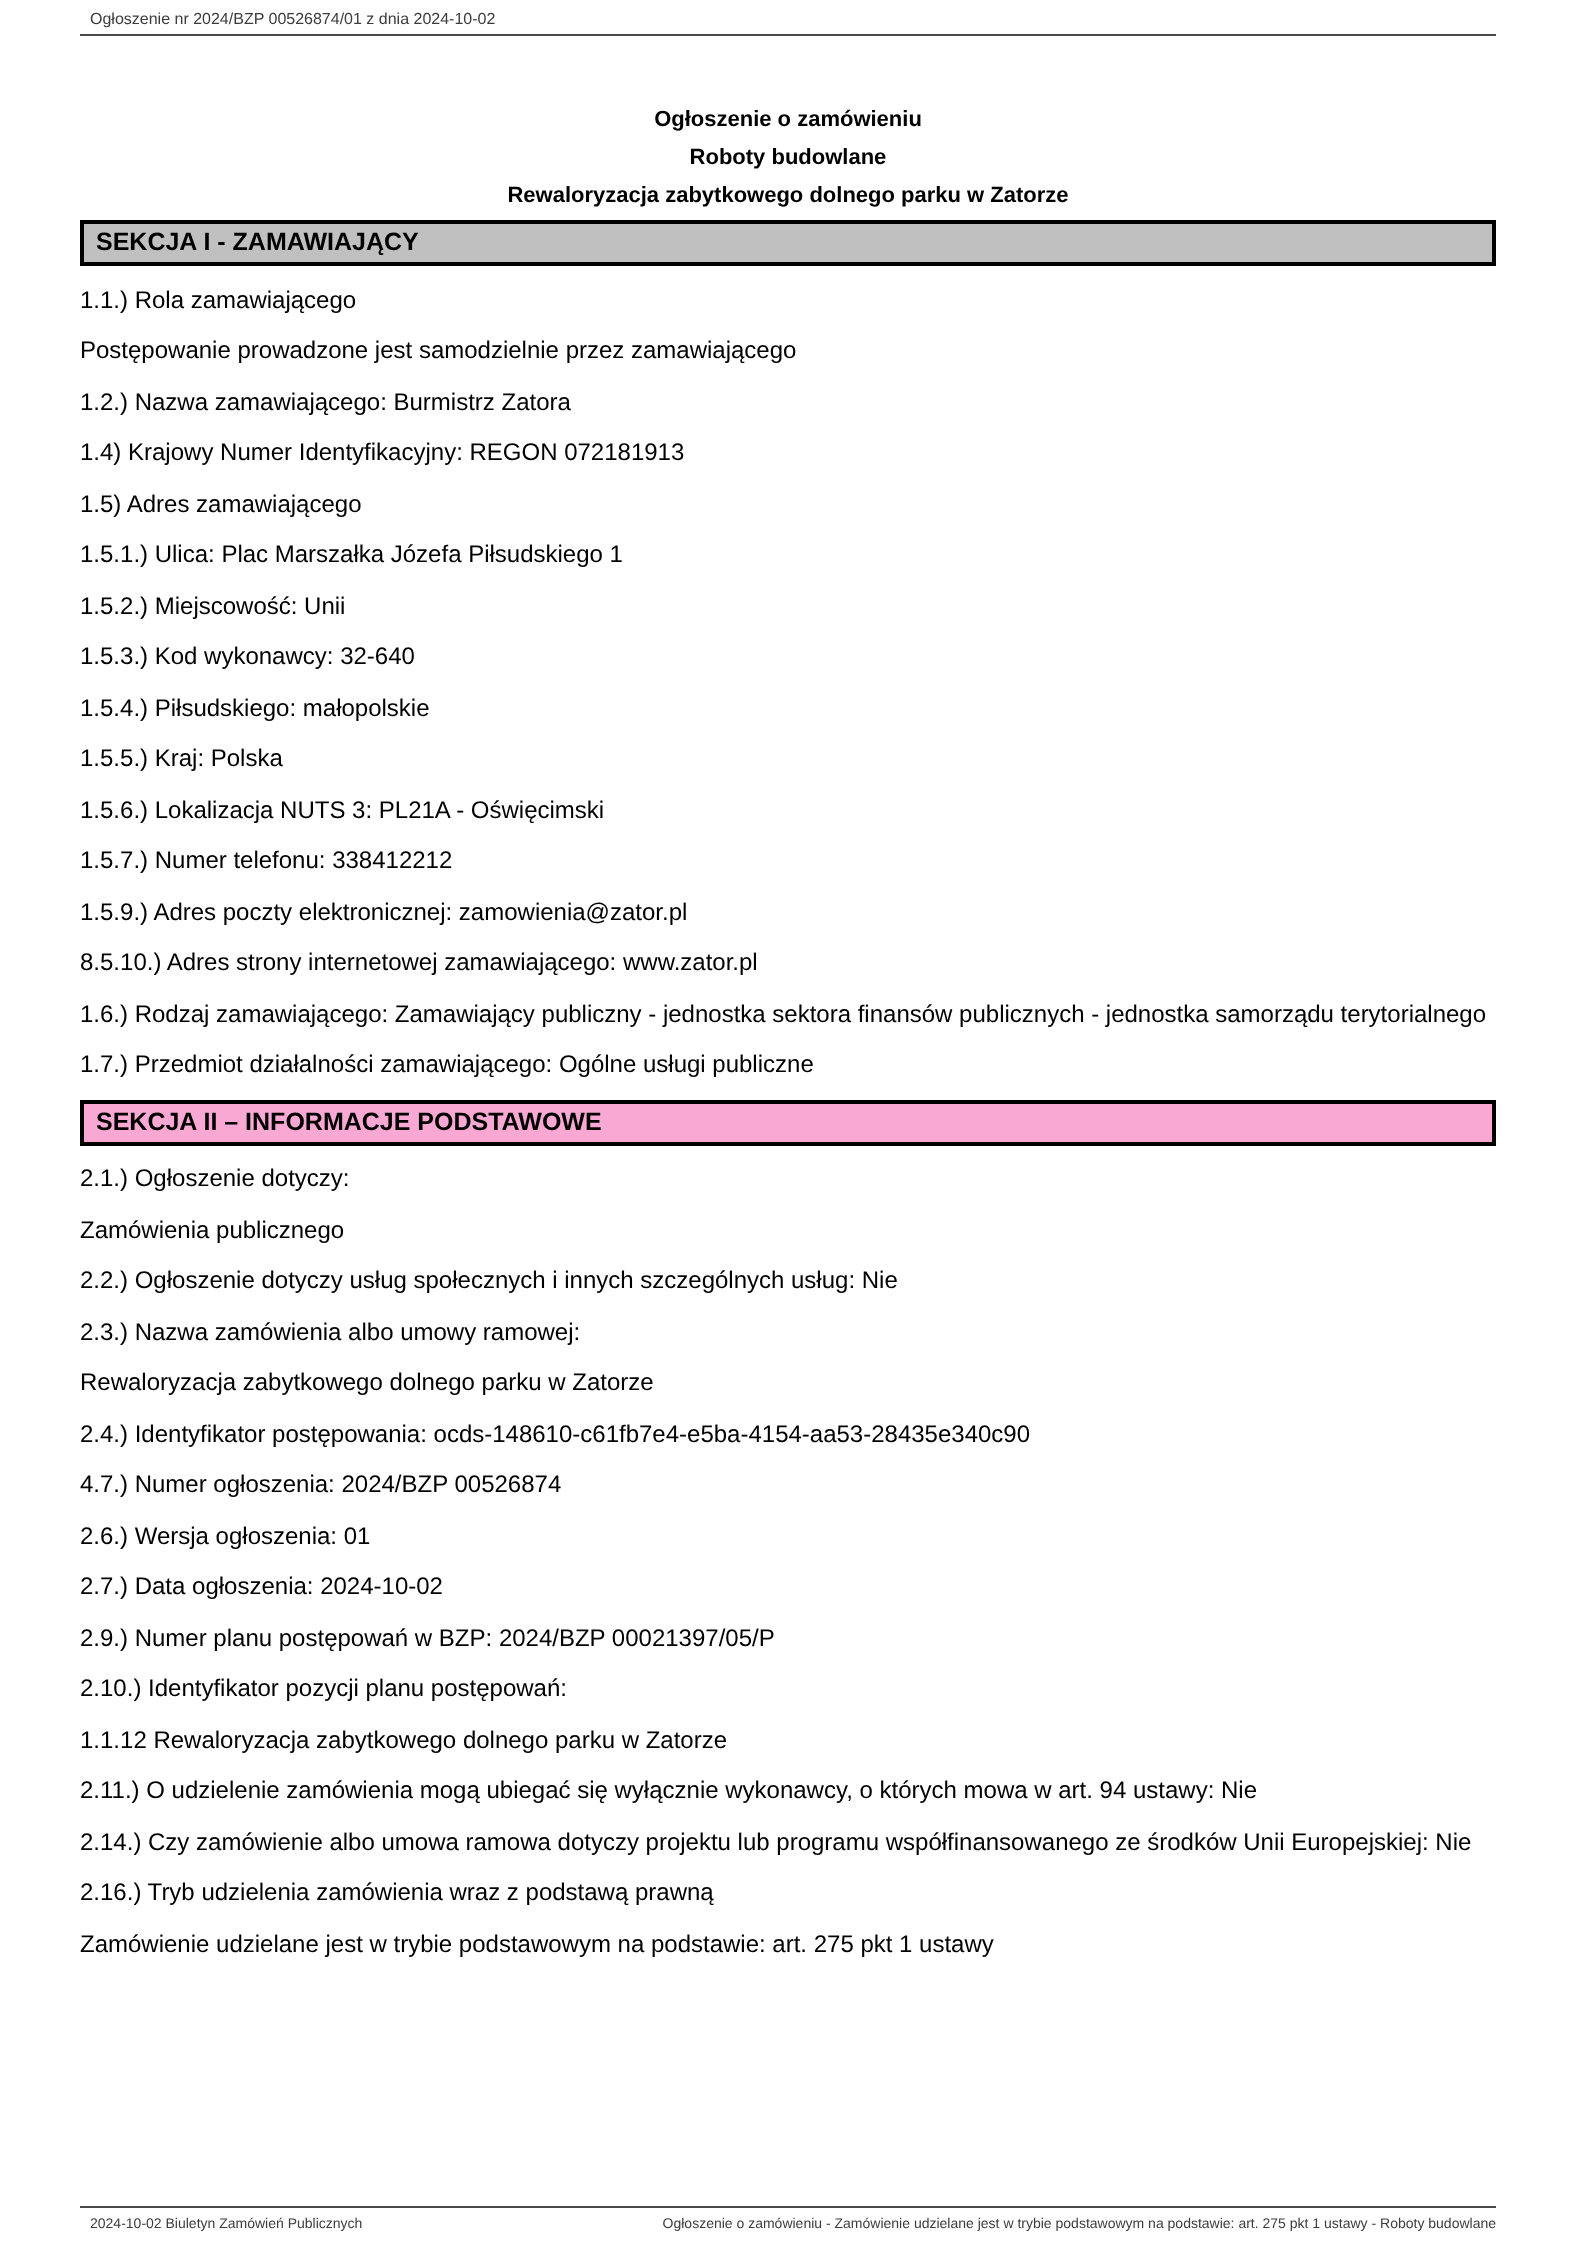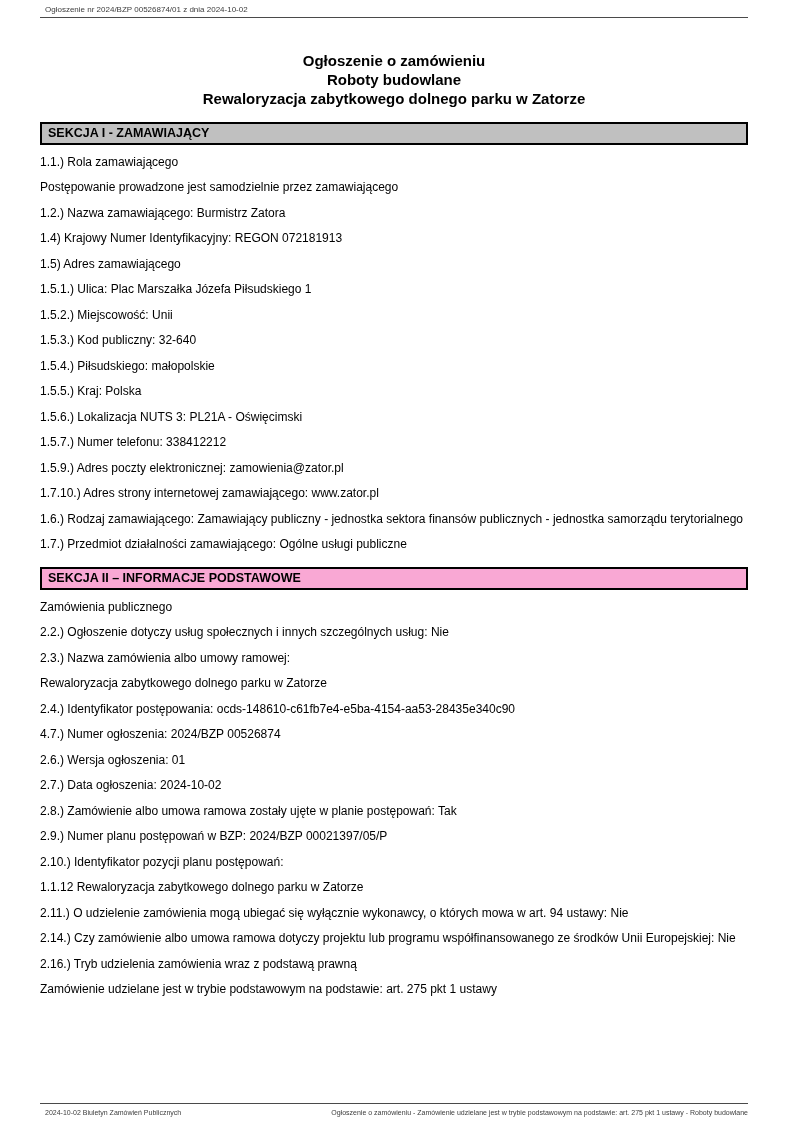--- a/index.html
+++ b/index.html
@@ -32,25 +32,25 @@
   
   .content {
     position: absolute;
     top: 18px; left: 40px;
     width: 708px;
   }
   .title-block {
     margin-top: 33px;
     text-align: center;
     font-weight: bold;
-    font-size: 15px;
+    font-size: 11px;
     line-height: 19px;
   }
   .section-bar {
-    margin-top: 14px;
+    margin-top: 2px;
     margin-bottom: 6px;
     border: 2px solid #404040;
     padding: 2px 6px 3px 6px;
     font-weight: bold;
     font-size: 12.5px;
     line-height: 14px;
   }
   .content p {
     font-size: 12px;
     line-height: 17px;
@@ -97,39 +97,39 @@
 
     <div id="sections-root">
         <div class="section-bar" style="background: rgb(192, 192, 192); border-color: rgb(0, 0, 0);">SEKCJA I - ZAMAWIAJĄCY</div>
         <p><b>1.1.) Rola zamawiającego</b></p>
         <p>Postępowanie prowadzone jest samodzielnie przez zamawiającego</p>
         <p><b>1.2.) Nazwa zamawiającego:</b><span> Burmistrz Zatora</span></p>
         <p><b>1.4) Krajowy Numer Identyfikacyjny:</b><span> REGON 072181913</span></p>
         <p><b>1.5) Adres zamawiającego</b></p>
         <p><b>1.5.1.) Ulica:</b><span> Plac Marszałka Józefa Piłsudskiego 1</span></p>
         <p><b>1.5.2.) Miejscowość:</b><span> Unii</span></p>
-        <p><b>1.5.3.) Kod publiczny:</b><span> 32-640</span></p>
+        <p><b>1.5.3.) Kod wykonawcy:</b><span> 32-640</span></p>
         <p><b>1.5.4.) Piłsudskiego:</b><span> małopolskie</span></p>
         <p><b>1.5.5.) Kraj:</b><span> Polska</span></p>
         <p><b>1.5.6.) Lokalizacja NUTS 3:</b><span> PL21A - Oświęcimski</span></p>
         <p><b>1.5.7.) Numer telefonu:</b><span> 338412212</span></p>
         <p><b>1.5.9.) Adres poczty elektronicznej:</b><span> zamowienia@zator.pl</span></p>
-        <p><b>1.7.10.) Adres strony internetowej zamawiającego:</b><span> www.zator.pl</span></p>
+        <p><b>8.5.10.) Adres strony internetowej zamawiającego:</b><span> www.zator.pl</span></p>
         <p><b>1.6.) Rodzaj zamawiającego:</b><span> Zamawiający publiczny - jednostka sektora finansów publicznych - jednostka samorządu terytorialnego</span></p>
         <p><b>1.7.) Przedmiot działalności zamawiającego:</b><span> Ogólne usługi publiczne</span></p>
         <div class="section-bar" style="background: #f9a8d4; border-color: rgb(0, 0, 0);">SEKCJA II – INFORMACJE PODSTAWOWE</div>
+        <p><b>2.1.) Ogłoszenie dotyczy:</b></p>
         <p>Zamówienia publicznego</p>
         <p><b>2.2.) Ogłoszenie dotyczy usług społecznych i innych szczególnych usług:</b><span> Nie</span></p>
         <p><b>2.3.) Nazwa zamówienia albo umowy ramowej:</b></p>
         <p>Rewaloryzacja zabytkowego dolnego parku w Zatorze</p>
         <p><b>2.4.) Identyfikator postępowania:</b><span> ocds-148610-c61fb7e4-e5ba-4154-aa53-28435e340c90</span></p>
         <p><b>4.7.) Numer ogłoszenia:</b><span> 2024/BZP 00526874</span></p>
         <p><b>2.6.) Wersja ogłoszenia:</b><span> 01</span></p>
         <p><b>2.7.) Data ogłoszenia:</b><span> 2024-10-02</span></p>
-        <p><b>2.8.) Zamówienie albo umowa ramowa zostały ujęte w planie postępowań:</b><span> Tak</span></p>
         <p><b>2.9.) Numer planu postępowań w BZP:</b><span> 2024/BZP 00021397/05/P</span></p>
         <p><b>2.10.) Identyfikator pozycji planu postępowań:</b></p>
         <p>1.1.12 Rewaloryzacja zabytkowego dolnego parku w Zatorze</p>
         <p><b>2.11.) O udzielenie zamówienia mogą ubiegać się wyłącznie wykonawcy, o których mowa w art. 94 ustawy:</b><span> Nie</span></p>
         <p><b>2.14.) Czy zamówienie albo umowa ramowa dotyczy projektu lub programu współfinansowanego ze środków Unii Europejskiej:</b><span> Nie</span></p>
         <p><b>2.16.) Tryb udzielenia zamówienia wraz z podstawą prawną</b></p>
         <p>Zamówienie udzielane jest w trybie podstawowym na podstawie: art. 275 pkt 1 ustawy</p>
       </div>
 
   </div>

